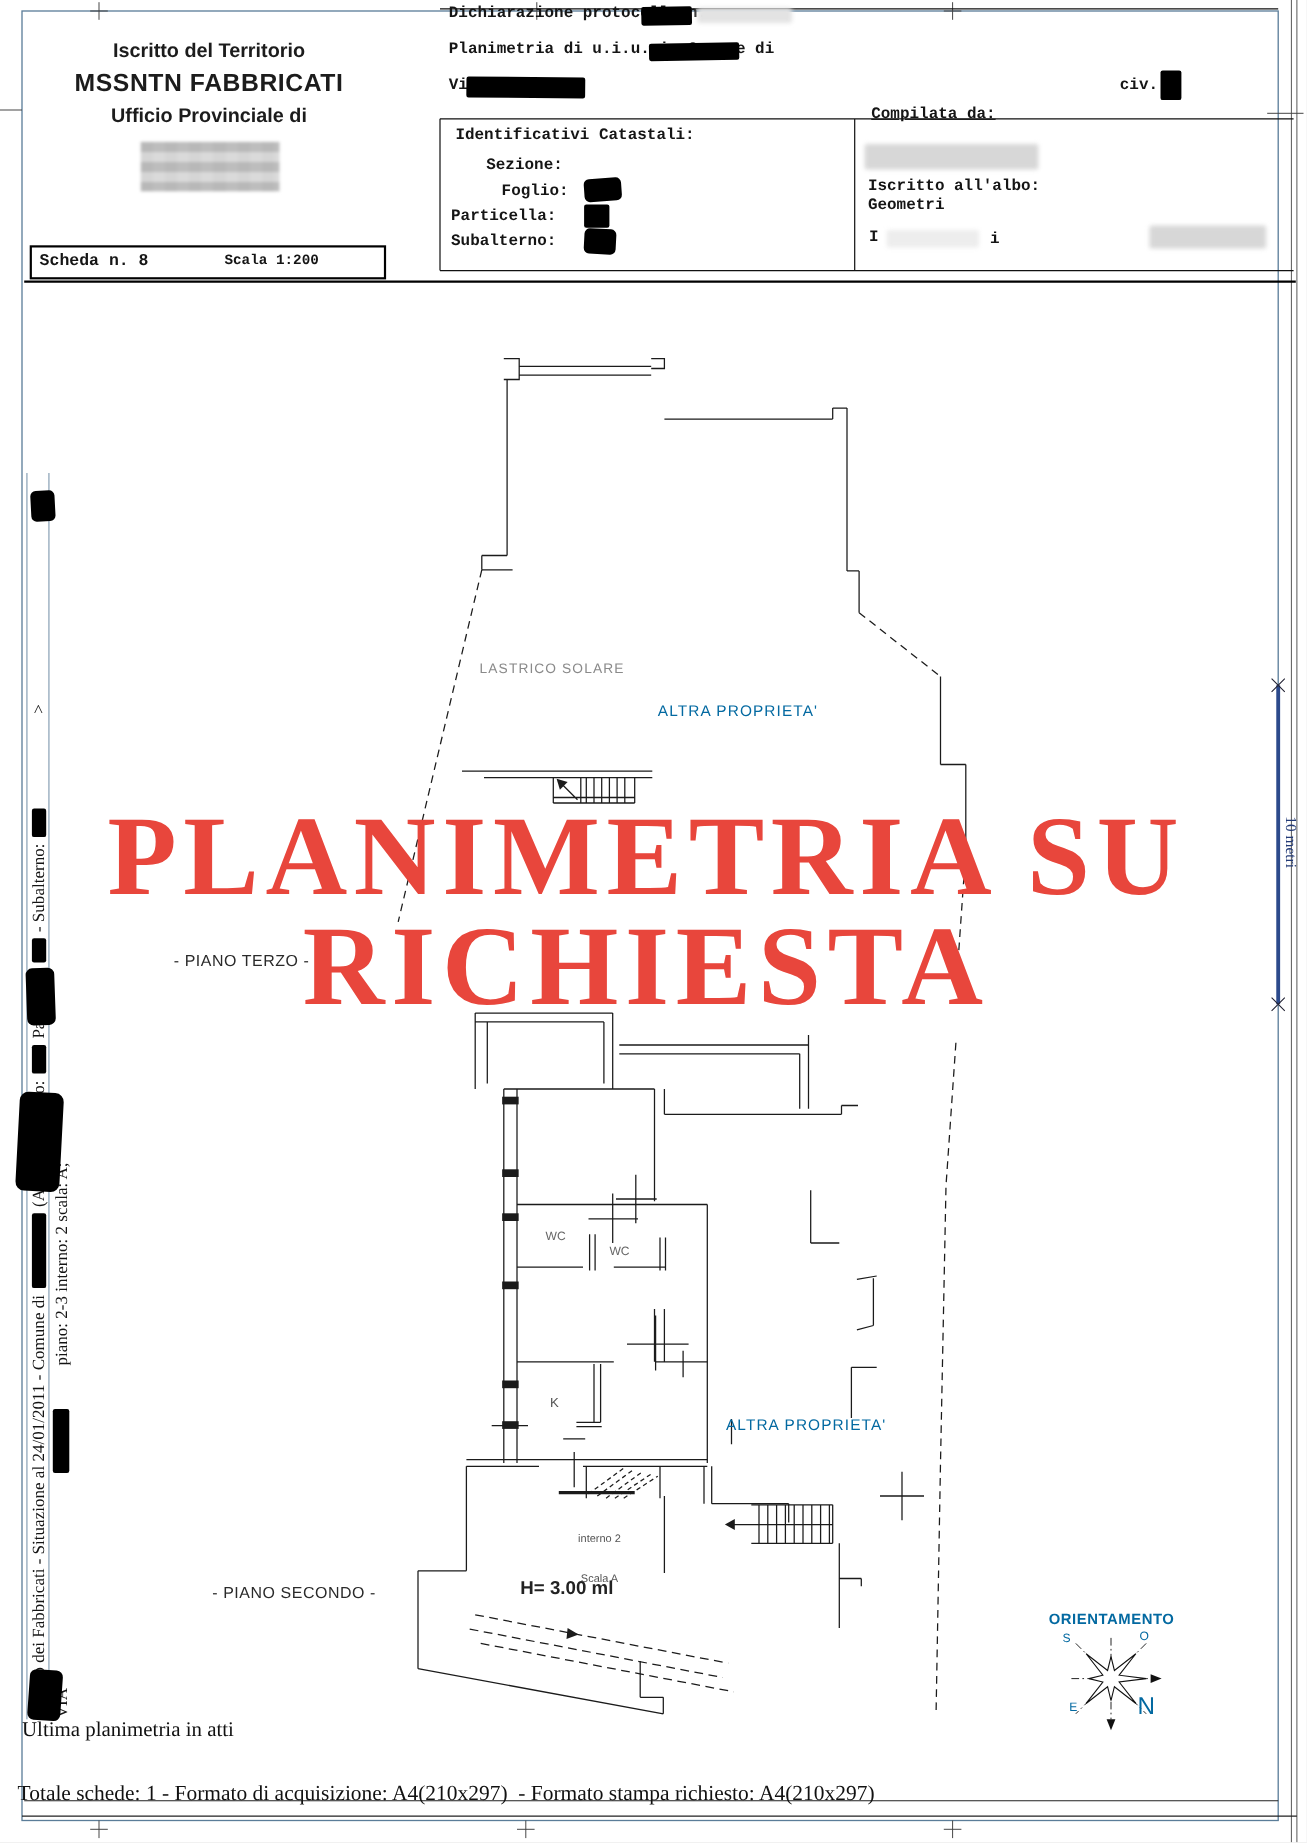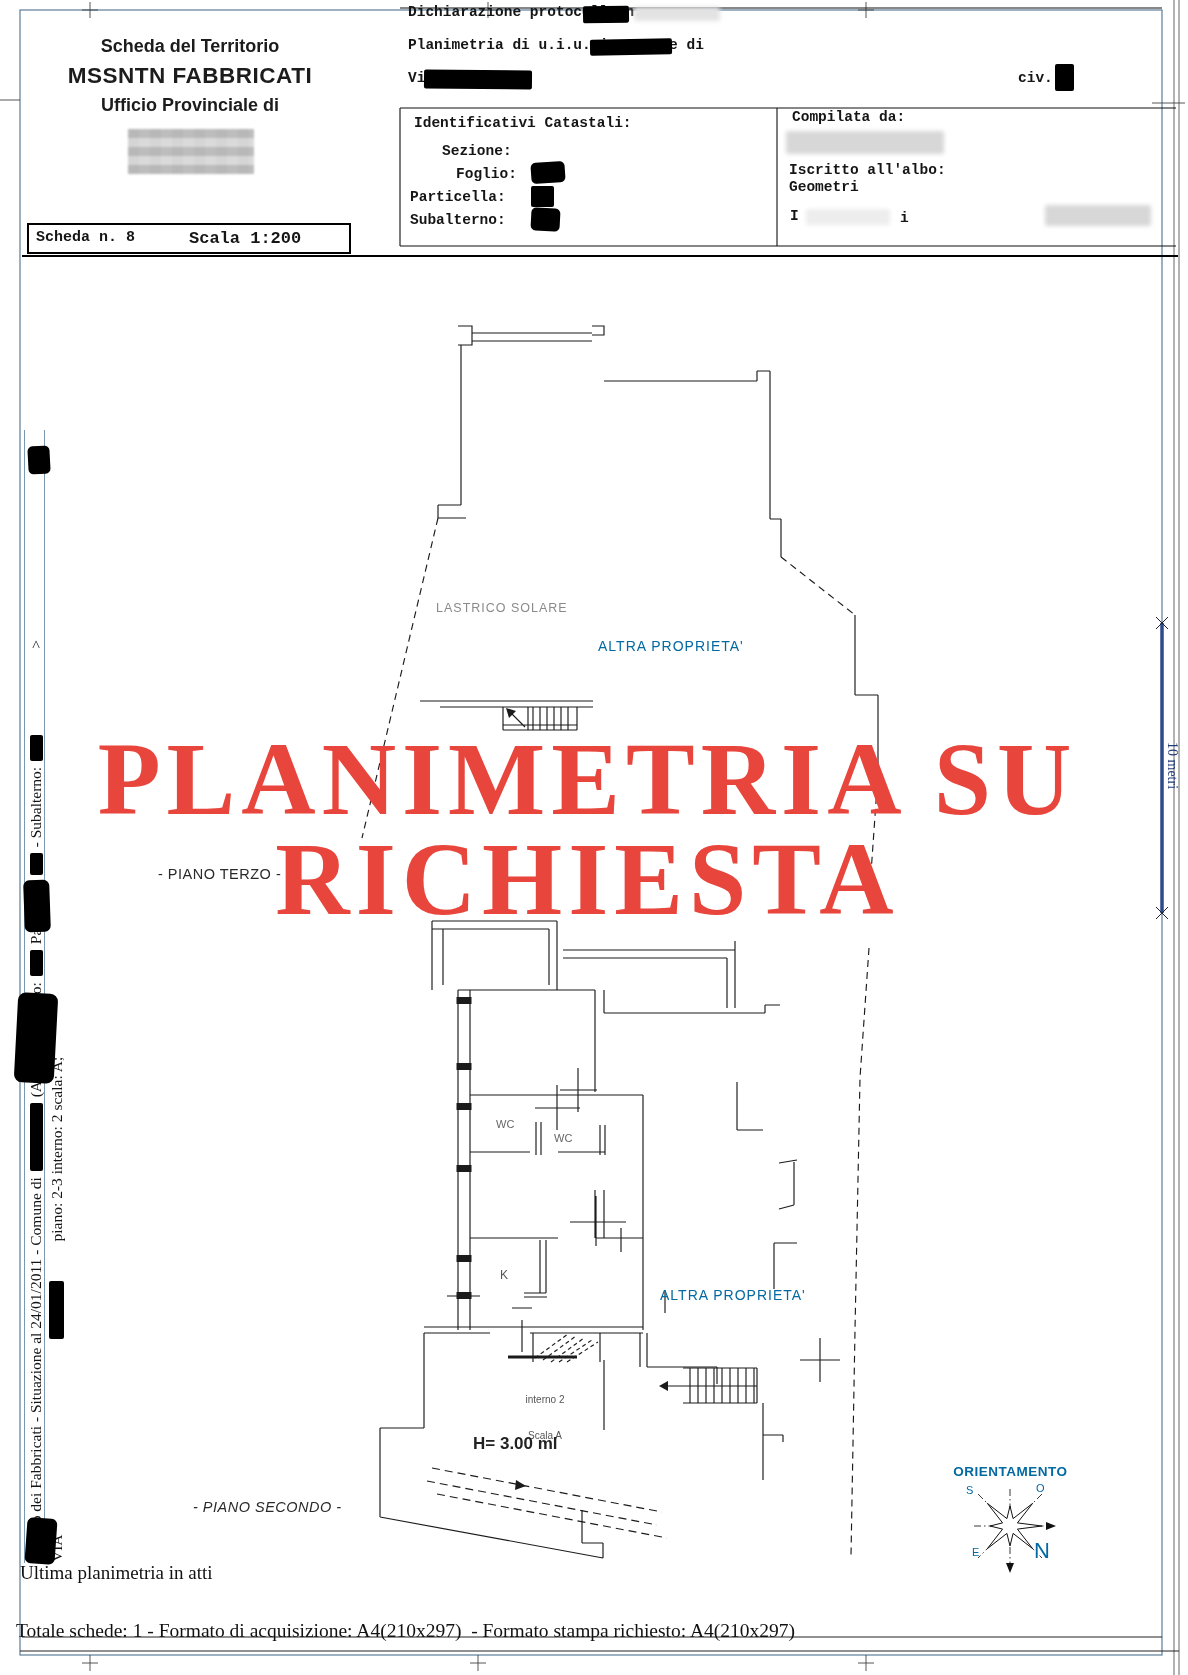--- a/index.html
+++ b/index.html
@@ -107,21 +107,21 @@
       <polygon points="1006,1563 1010,1573 1014,1563" fill="#111"></polygon>
     </g>
 
     <g>
       <path d="M1162,623 V913" stroke-width="3.5" fill="none" style="stroke:var(--scalec,#2c4a8c)"></path>
       <path d="M1156,617 L1168,629 M1168,617 L1156,629 M1156,907 L1168,919 M1168,907 L1156,919" stroke="#223" stroke-width="1" fill="none"></path>
     </g>
   </svg>
 
   <div class="abs agency" style="left:55px;top:36px;width:270px;">
-    <div style="font-size:18px;">Scheda del Territorio</div>
+    <div style="font-size:18px;">Iscritto del Territorio</div>
     <div style="font-size:22.5px;margin-top:6px;letter-spacing:0.5px;">MSSNTN FABBRICATI</div>
     <div style="font-size:18px;margin-top:6px;">Ufficio Provinciale di</div>
   </div>
   <div class="pix" style="left:128px;top:129px;width:126px;height:45px;"></div>
 
   <div class="abs mono" style="left:408px;top:4px;">Dichiarazione protocollo n.</div>
   <div class="blk" style="left:583px;top:6px;width:46px;height:17px;transform:rotate(-1deg);"></div>
   <div class="gblur" style="left:634px;top:7px;width:86px;height:14px;background:#e3e3e3;"></div>
 
   <div class="abs mono" style="left:408px;top:37px;">Planimetria di u.i.u. in Comune di</div>
@@ -134,45 +134,45 @@
 
   <div class="abs mono" style="left:414px;top:115px;">Identificativi Catastali:</div>
   <div class="abs mono" style="left:442px;top:143px;">Sezione:</div>
   <div class="abs mono" style="left:456px;top:166px;">Foglio:</div>
   <div class="blk" style="left:531px;top:162px;width:34px;height:21px;transform:rotate(-4deg);border-radius:5px;"></div>
   <div class="abs mono" style="left:410px;top:189px;">Particella:</div>
   <div class="blk" style="left:531px;top:186px;width:23px;height:21px;"></div>
   <div class="abs mono" style="left:410px;top:212px;">Subalterno:</div>
   <div class="blk" style="left:531px;top:208px;width:29px;height:23px;transform:rotate(3deg);border-radius:5px;"></div>
 
-  <div class="abs mono" style="left:792px;top:109px;">Compilata da:</div>
+  <div class="abs mono" style="left:792px;top:96px;text-decoration:underline;">Compilata da:</div>
   <div class="gblur" style="left:786px;top:131px;width:158px;height:23px;"></div>
   <div class="abs mono" style="left:789px;top:162px;">Iscritto all'albo:</div>
   <div class="abs mono" style="left:789px;top:179px;">Geometri</div>
   <div class="abs mono" style="left:790px;top:208px;">I</div>
   <div class="gblur" style="left:806px;top:209px;width:84px;height:16px;background:#ededed;"></div>
   <div class="abs mono" style="left:900px;top:210px;">i</div>
   <div class="gblur" style="left:1045px;top:205px;width:106px;height:21px;"></div>
 
   <div class="abs mono" style="left:36px;top:229px;font-size:15px;">Scheda n. 8</div>
-  <div class="abs mono" style="left:189px;top:229px;font-size:17px;">Scala 1:200</div>
+  <div class="abs mono" style="left:204px;top:229px;font-size:13px;">Scala 1:200</div>
 
   <div class="abs lbl" style="left:436px;top:557px;font-size:12.5px;color:#8a8a8a;letter-spacing:1px;margin-top:44px;">LASTRICO SOLARE</div>
   <div class="abs lbl" style="left:598px;top:638px;font-size:14px;letter-spacing:1px;">ALTRA PROPRIETA'</div>
   <div class="abs lbl" style="left:158px;top:866px;font-size:14.5px;color:#2a2a2a;letter-spacing:0.5px;">- PIANO TERZO -</div>
   <div class="abs lbl" style="left:496px;top:1118px;font-size:11px;color:#666;">WC</div>
   <div class="abs lbl" style="left:554px;top:1132px;font-size:11px;color:#666;">WC</div>
   <div class="abs lbl" style="left:500px;top:1268px;font-size:12px;color:#555;">K</div>
   <div class="abs lbl" style="left:660px;top:1287px;font-size:14px;letter-spacing:1px;">ALTRA PROPRIETA'</div>
   <div class="abs lbl" style="left:505px;top:1370px;width:80px;text-align:center;font-size:10px;line-height:12px;color:#555;">
     <div>interno 2</div>
     <div>Scala A</div>
   </div>
   <div class="abs lbl" style="left:473px;top:1434px;font-size:17px;font-weight:600;color:#222;">H= 3.00 ml</div>
-  <div class="abs lbl" style="left:193px;top:1499px;font-size:14.5px;color:#2a2a2a;letter-spacing:0.5px;font-style:italic;">- PIANO SECONDO -</div>
+  <div class="abs lbl" style="left:193px;top:1441px;font-size:14.5px;color:#2a2a2a;letter-spacing:0.5px;">- PIANO SECONDO -</div>
 
   <div class="abs lbl" style="left:938px;top:1464px;width:145px;text-align:center;font-size:13.5px;font-weight:700;letter-spacing:0.5px;">ORIENTAMENTO</div>
   <div class="abs lbl" style="left:966px;top:1484px;font-size:11px;">S</div>
   <div class="abs lbl" style="left:1036px;top:1482px;font-size:11px;">O</div>
   <div class="abs lbl" style="left:972px;top:1546px;font-size:11px;">E</div>
   <div class="abs lbl" style="left:1034px;top:1538px;font-size:22px;">N</div>
 
   <div>
     <div class="wm" style="top:728px;font-size:103px;">PLANIMETRIA SU</div>
     <div class="wm" style="top:828px;font-size:103px;">RICHIESTA</div>

